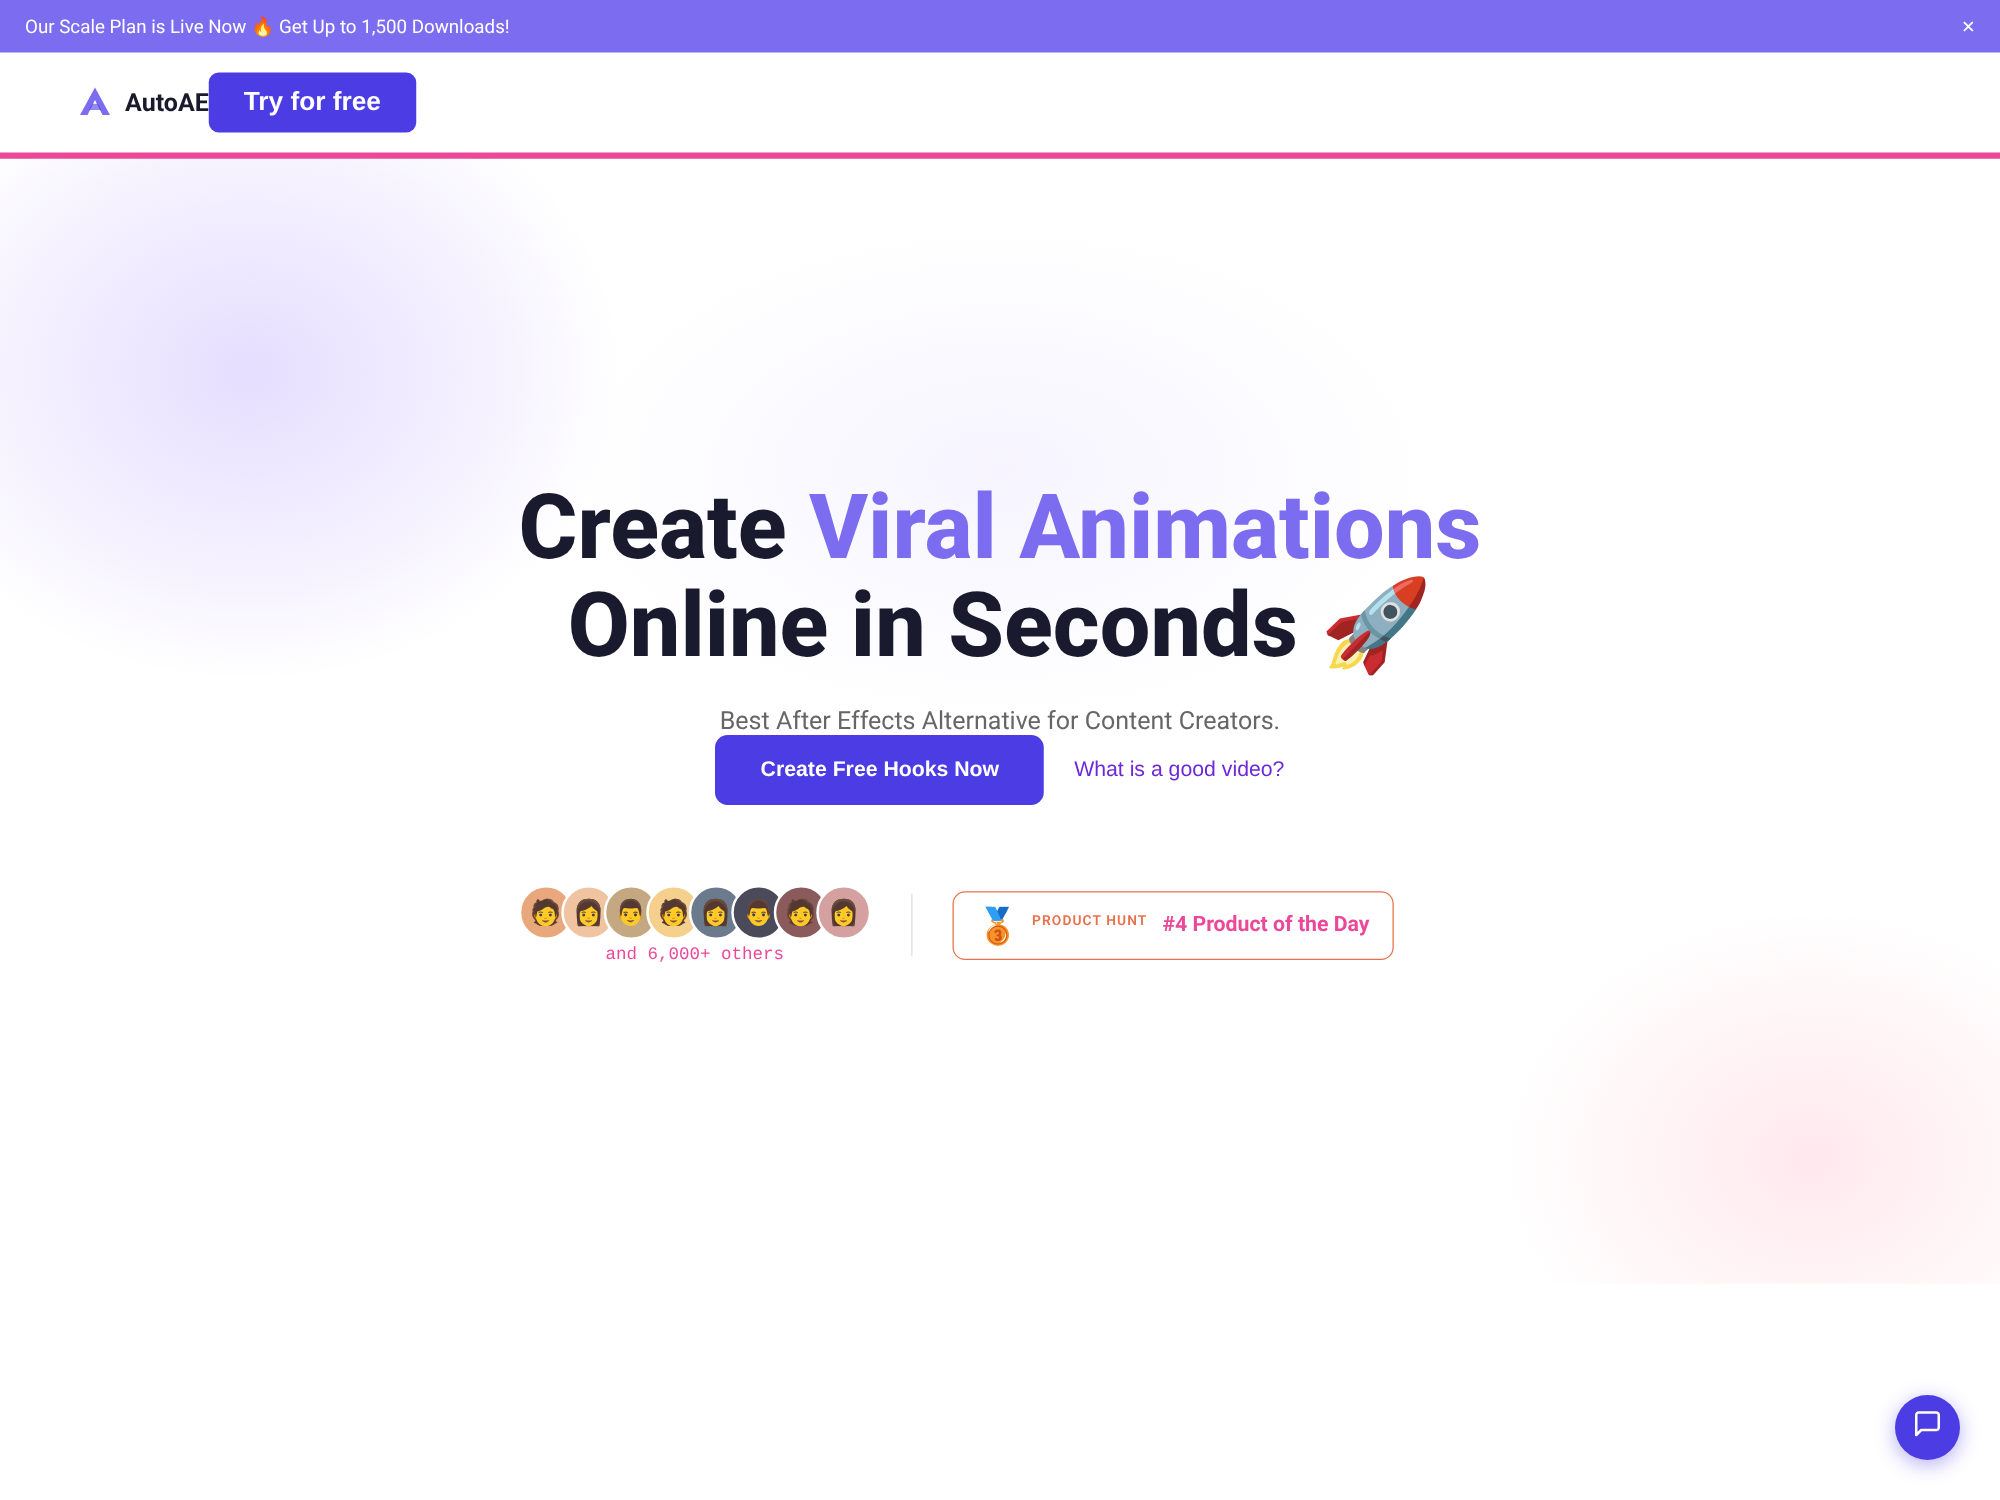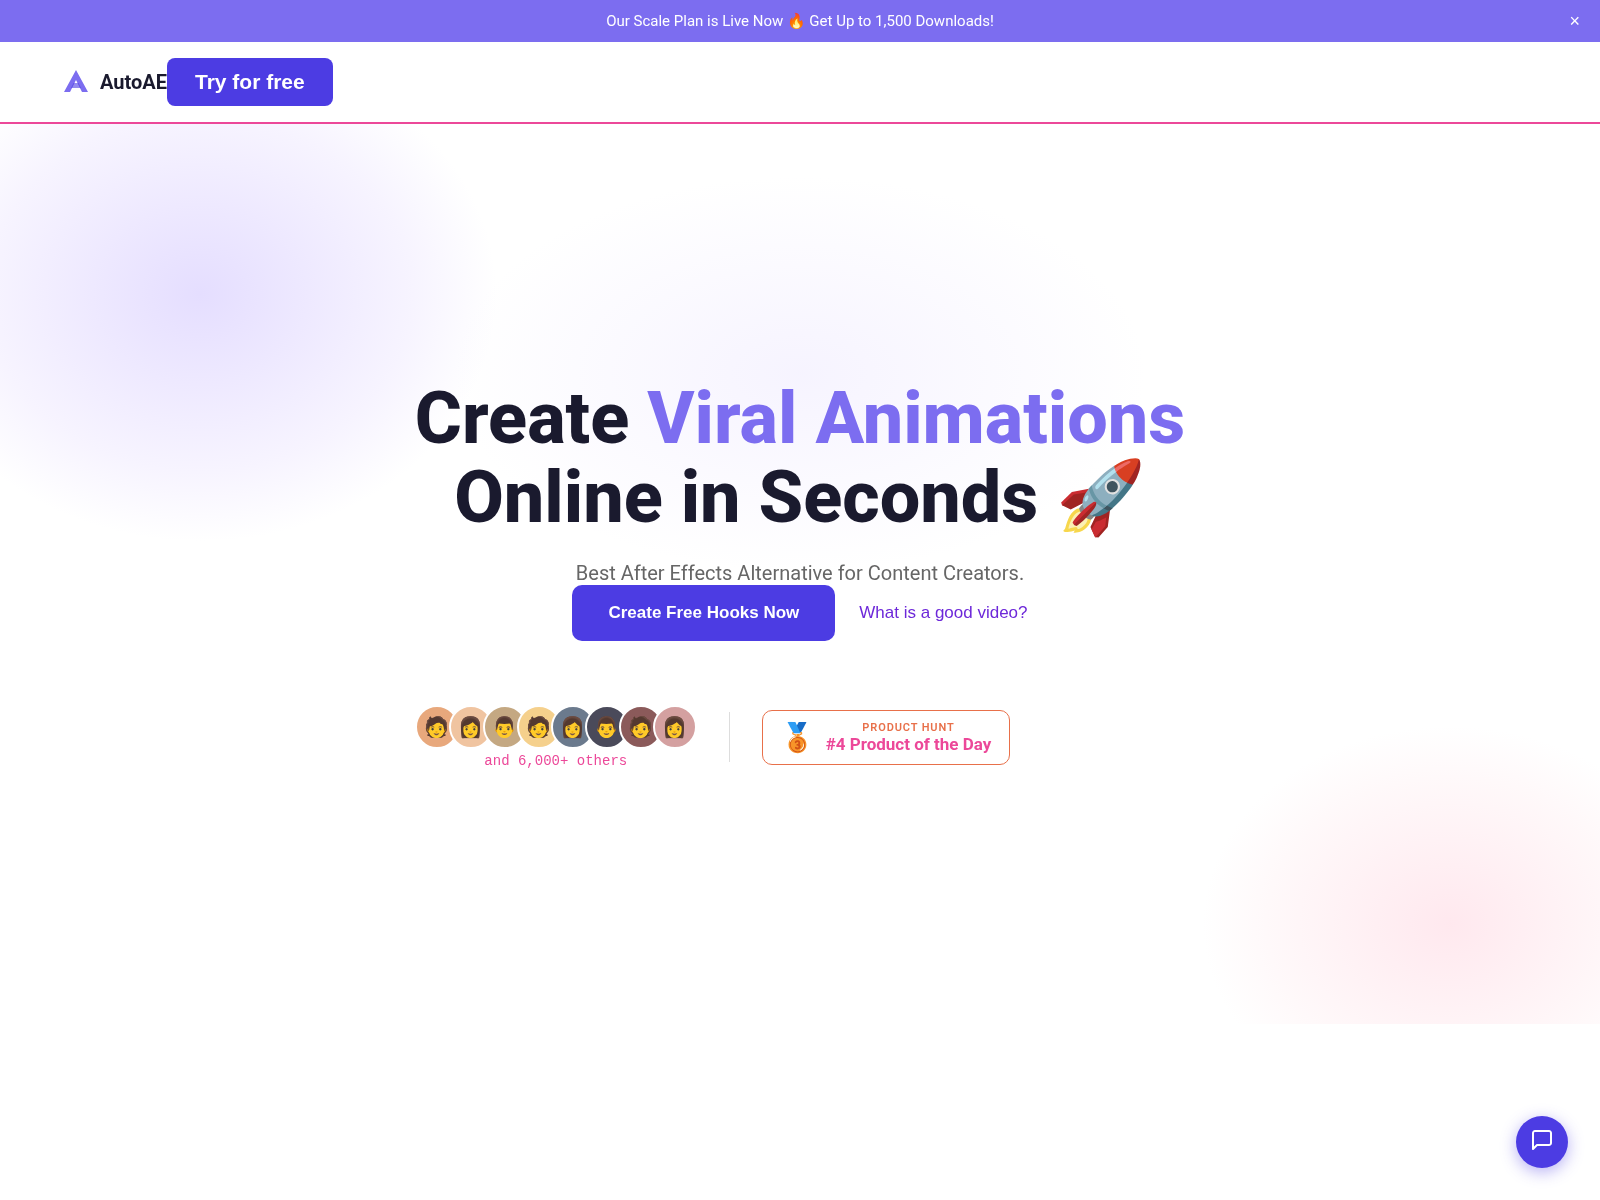--- a/index.html
+++ b/index.html
@@ -20,21 +20,21 @@
     
     .announcement-bar {
       background: #7c6df0;
       color: white;
       text-align: center;
       padding: 12px 20px;
       font-size: 15px;
       position: relative;
       display: flex;
       align-items: center;
-      justify-content: center;
+      justify-content: flex-start;
     }
 
     .announcement-close {
       position: absolute;
       right: 20px;
       top: 50%;
       transform: translateY(-50%);
       cursor: pointer;
       color: white;
       font-size: 18px;
@@ -42,21 +42,21 @@
       border: none;
       line-height: 1;
     }
 
     
     .navbar {
       display: flex;
       align-items: center;
       padding: 16px 60px;
       background: #ffffff;
-      border-bottom: 2px solid #ec4899;
+      border-bottom: 5px solid #ec4899;
     }
 
     .logo {
       display: flex;
       align-items: center;
       gap: 8px;
       text-decoration: none;
       color: #1a1a2e;
       font-weight: 700;
       font-size: 20px;
@@ -265,21 +265,21 @@
       align-items: center;
       gap: 10px;
     }
 
     .ph-medal {
       font-size: 28px;
     }
 
     .ph-text {
       display: flex;
-      flex-direction: column;
+      gap: 12px;
     }
 
     .ph-label {
       font-size: 11px;
       color: #e8704a;
       font-weight: 600;
       letter-spacing: 0.08em;
       text-transform: uppercase;
     }
 

